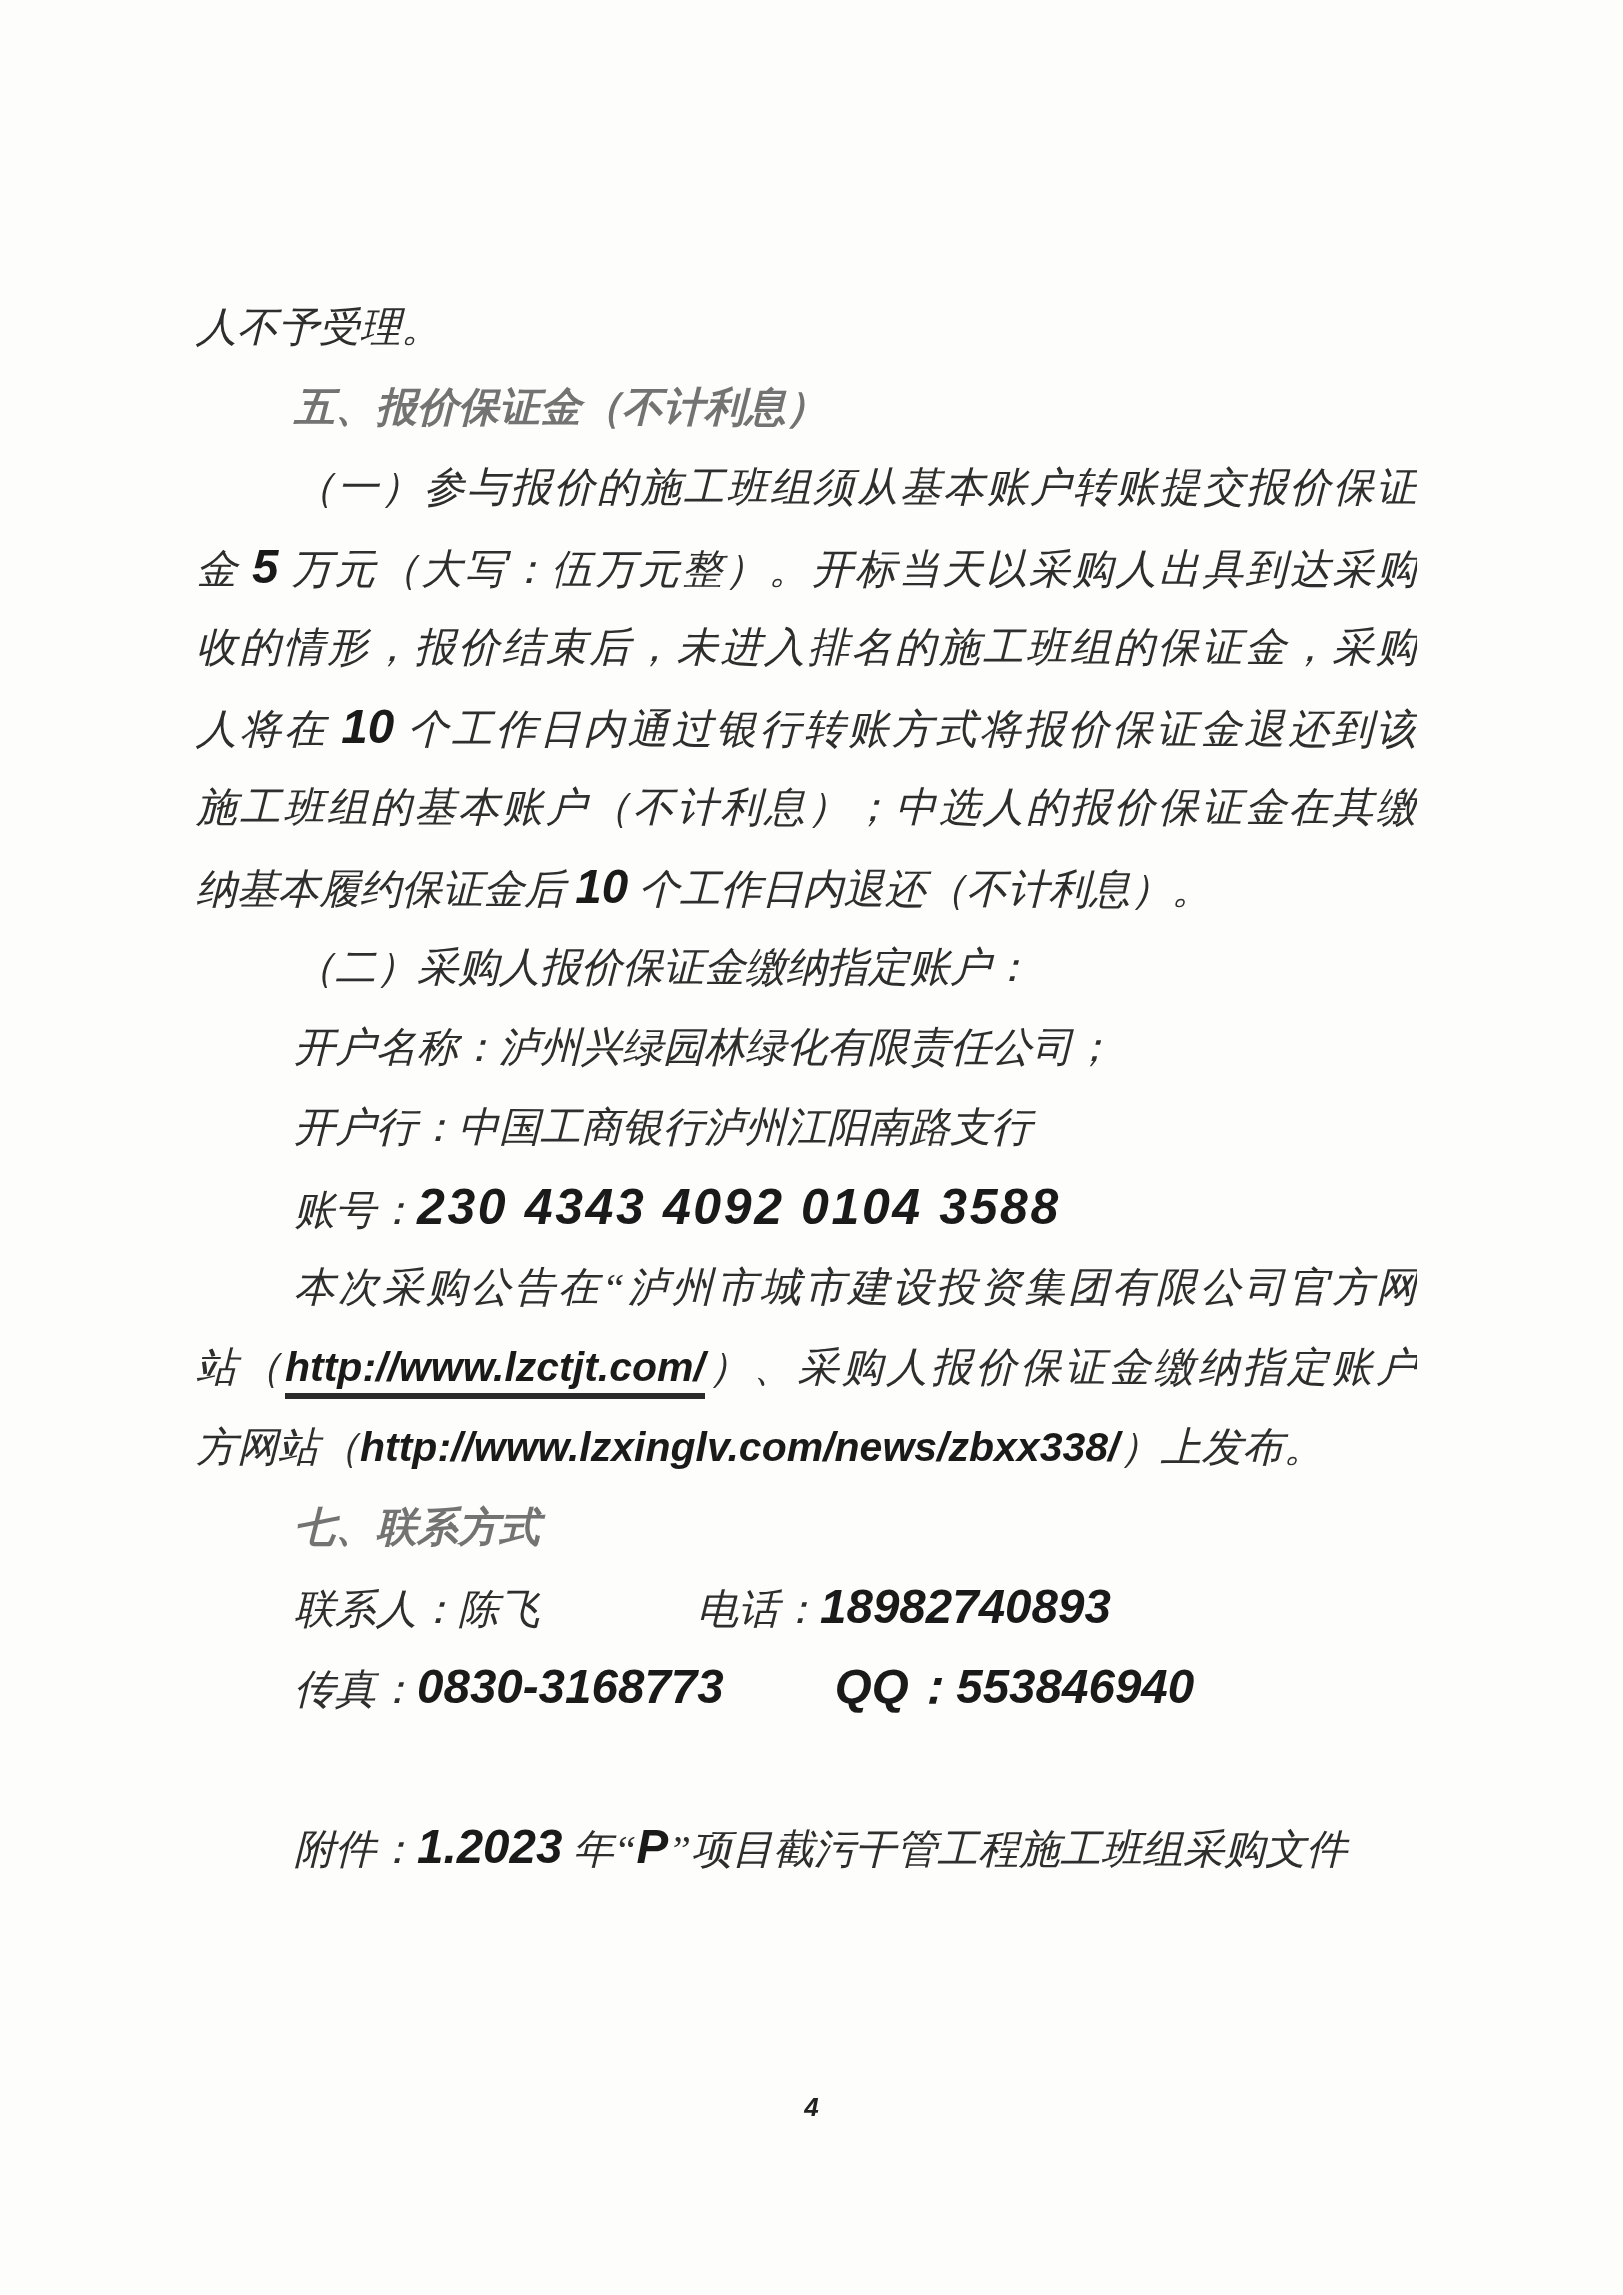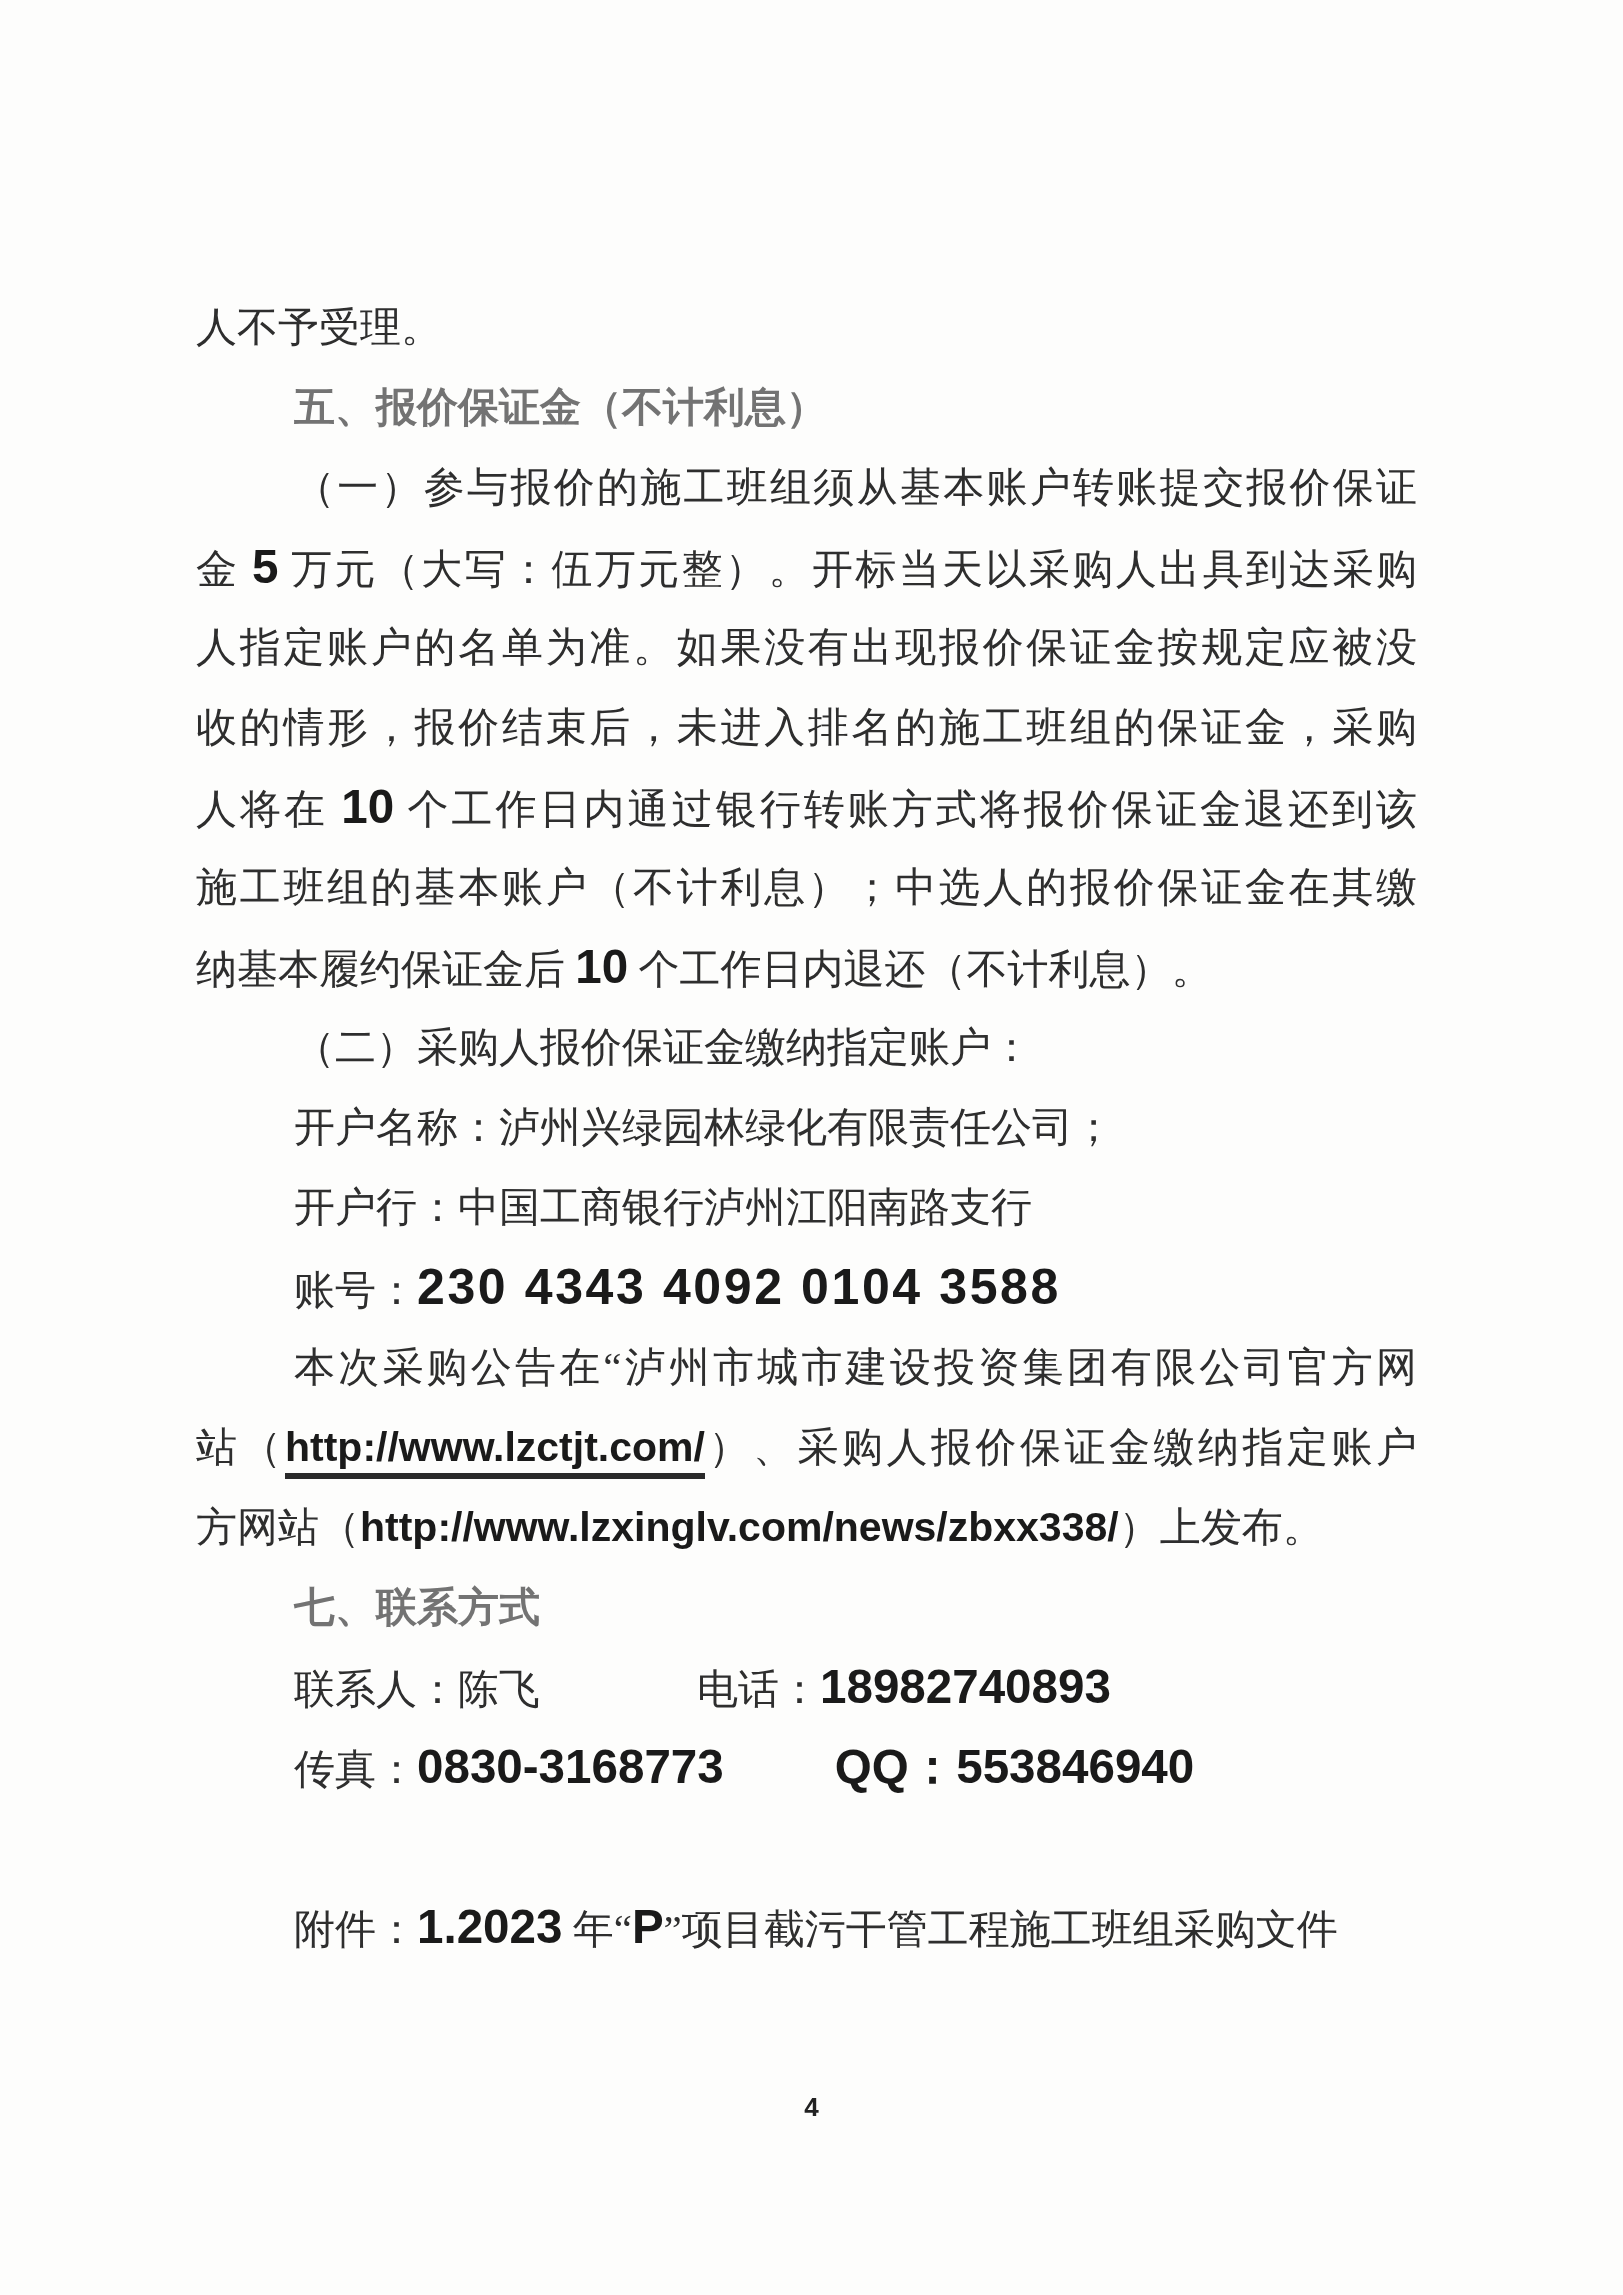--- a/index.html
+++ b/index.html
@@ -4,20 +4,21 @@
 <style>
   html, body { margin: 0; padding: 0; background: #ffffff; }
   .page {
     position: relative;
     width: 1623px;
     height: 2295px;
     background: #fdfdfc;
     font-family: "Liberation Serif", serif;
     color: #2e2e2e;
     overflow: hidden;
+    font-style: italic;
   }
   .content {
     position: absolute;
     left: 196px;
     top: 287px;
     width: 1221px;
   }
   .line {
     font-size: 41px;
     line-height: 80px;
@@ -76,23 +77,20 @@
     </div>
 
     <div class="line ind just">
       <span>（一）参与报价的施工班组须从基本账户转账提交报价保证</span>
     </div>
 
     <div class="line just">
       <span>金 </span><span class="num">5</span><span> 万元（大写：伍万元整）。开标当天以采购人出具到达采购</span>
     </div>
 
-    <div class="line just">
-      <span>人指定账户的名单为准。如果没有出现报价保证金按规定应被没</span>
-    </div>
 
     <div class="line just">
       <span>收的情形，报价结束后，未进入排名的施工班组的保证金，采购</span>
     </div>
 
     <div class="line just">
       <span>人将在 </span><span class="num">10</span><span> 个工作日内通过银行转账方式将报价保证金退还到该</span>
     </div>
 
     <div class="line just">

